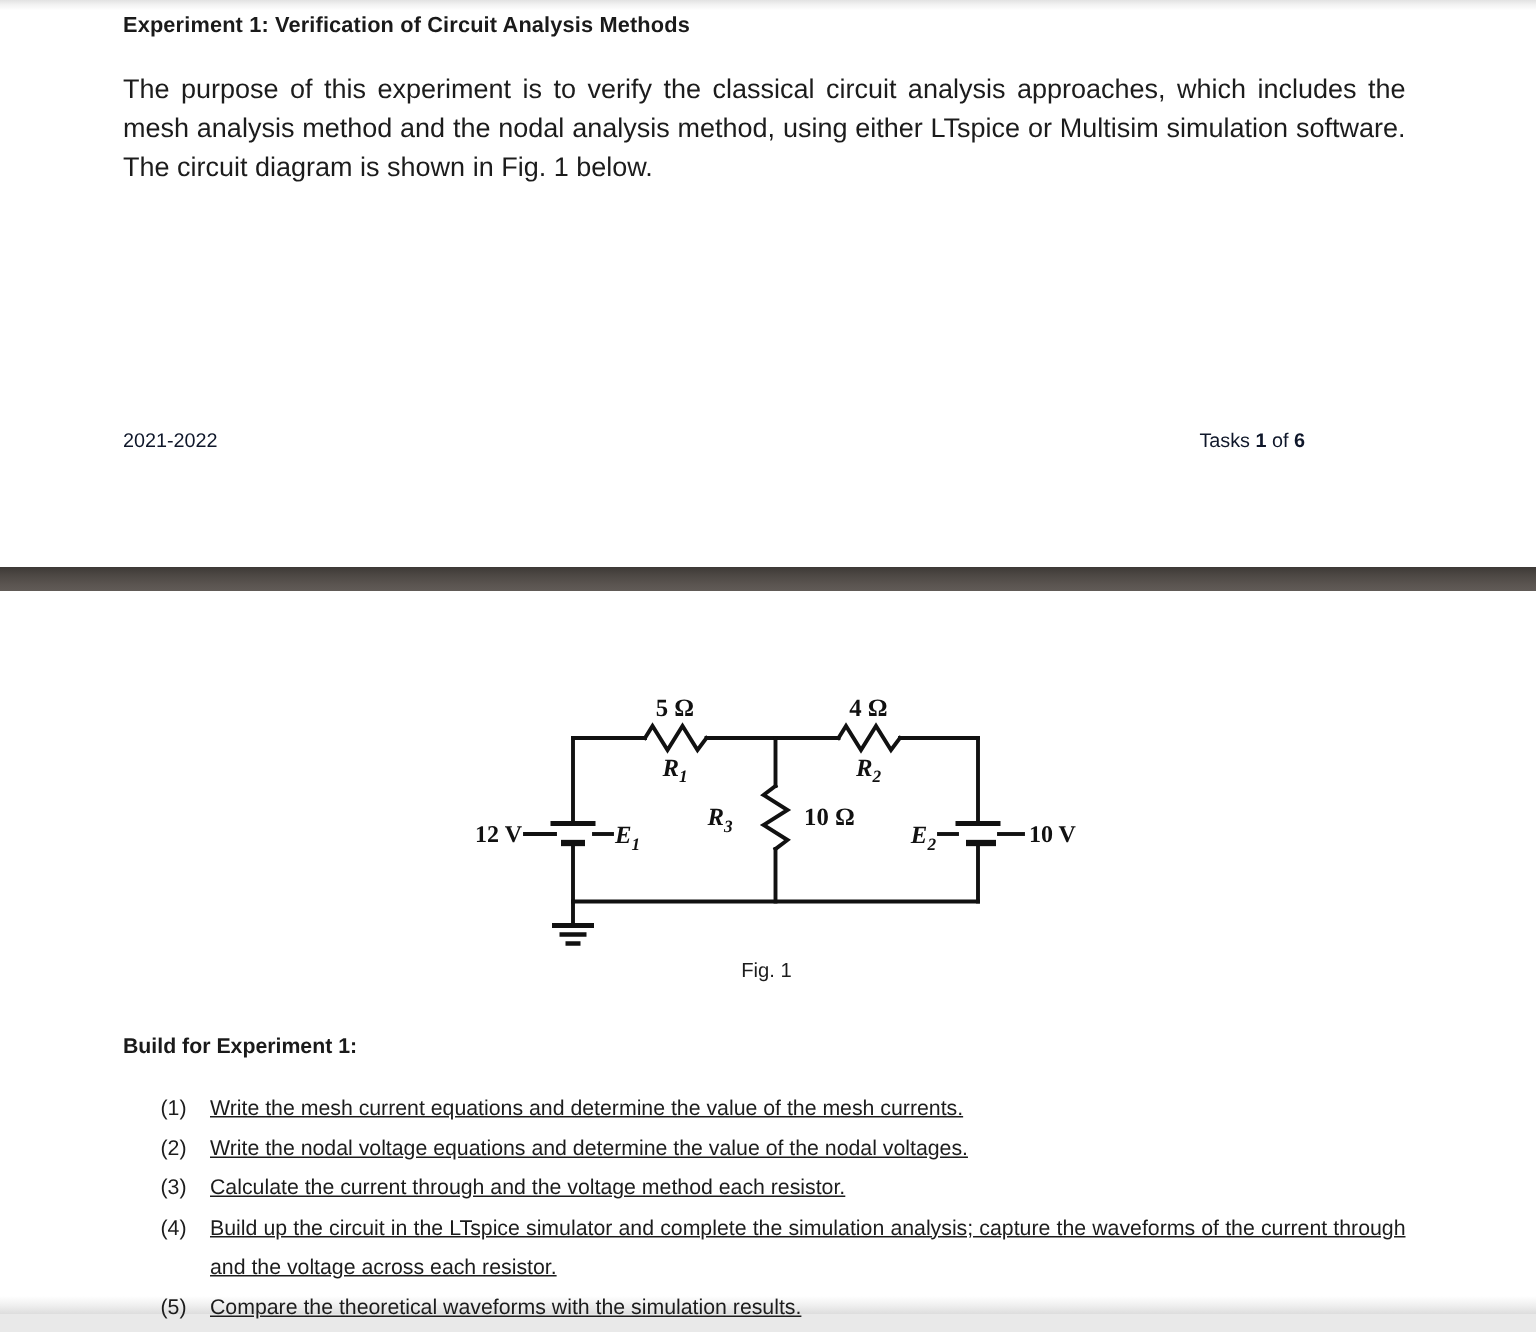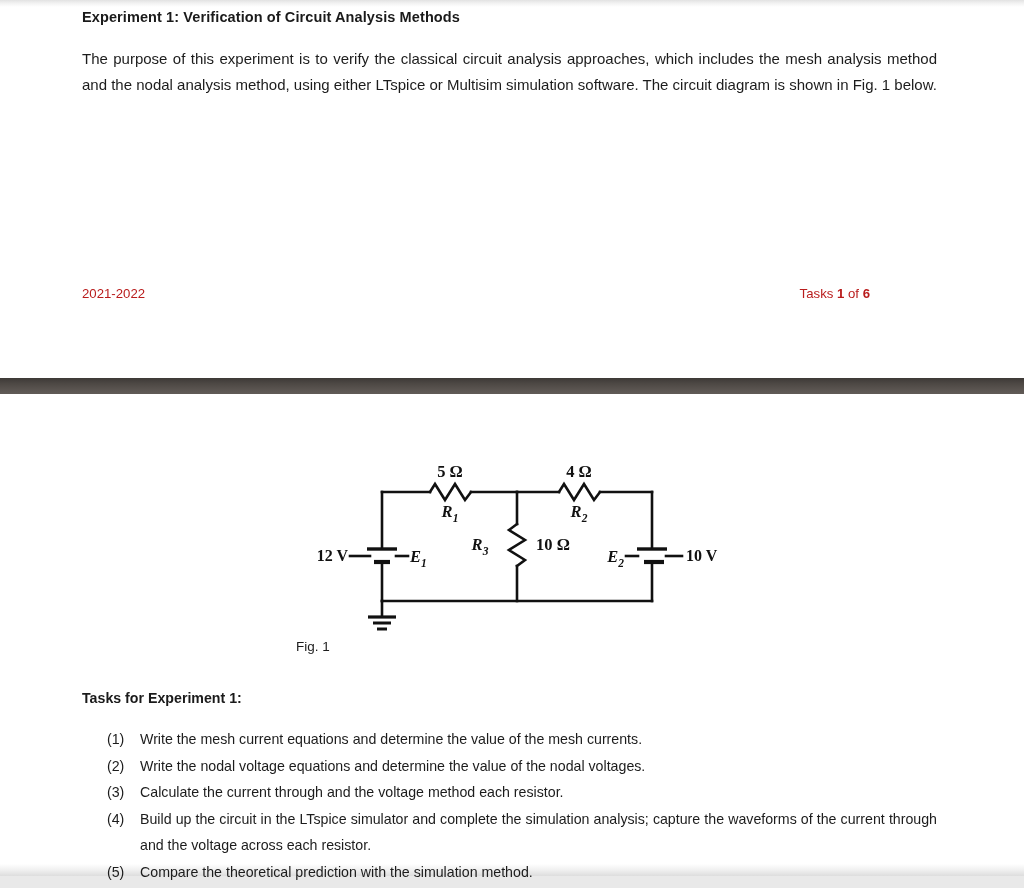--- a/index.html
+++ b/index.html
@@ -55,35 +55,35 @@
     width: 860px;
     font-size: 14.5px;
     font-weight: bold;
     color: #1a1a1a;
     letter-spacing: 0.1px;
   }
   .intro-para {
     position: absolute;
     left: 82px; top: 46px;
     width: 855px;
-    font-size: 15px;
+    font-size: 18px;
     line-height: 26px;
     color: #1c1c1c;
     text-align: justify;
     text-justify: inter-word;
   }
   .footer {
     position: absolute;
     left: 82px; top: 286px;
     width: 788px;
     display: flex;
     justify-content: space-between;
     align-items: baseline;
     font-size: 13.2px;
-    color: #b91c1c;
+    color: #0f172a;
   }
   .footer b { font-weight: bold; }
 
   
   .tasks-heading {
     position: absolute;
     left: 82px; top: 690px;
     font-size: 14.2px;
     font-weight: bold;
     color: #1a1a1a;
@@ -97,36 +97,37 @@
     line-height: 26.5px;
   }
   .task-row {
     display: flex;
     align-items: flex-start;
   }
   .task-num {
     width: 33px;
     flex: 0 0 33px;
   }
-  .task-text { flex: 1 1 auto; }
+  .task-text { flex: 1 1 auto; text-decoration: underline; }
   .task-text.justified {
     text-align: justify;
     text-justify: inter-word;
   }
 
   
   .figure-wrap {
     position: absolute;
     left: 308px; top: 466px;
     width: 430px; height: 200px;
   }
   .fig-caption {
     position: absolute;
     left: 296px; top: 639px;
     width: 430px;
+    text-align: center;
     font-size: 13.5px;
     color: #1c1c1c;
   }
   .fig-svg { display: block; }
 </style>
 </head>
 <body>
 
 <div class="viewport">
 
@@ -226,38 +227,38 @@
 
         <text x="316" y="96" font-size="16.5" font-weight="bold" font-style="italic" text-anchor="end"><tspan>E</tspan><tspan dy="4.5" font-size="11.5">2</tspan></text>
 
         <text x="378" y="95" font-size="16" font-weight="bold" text-anchor="start">10 V</text>
       </g>
     </svg>
   </div>
 
   <div class="fig-caption">Fig. 1</div>
 
-  <div class="tasks-heading">Tasks for Experiment 1:</div>
+  <div class="tasks-heading">Build for Experiment 1:</div>
 
   <div class="tasks-list">
     <div class="task-row">
       <span class="task-num">(1)</span>
       <span class="task-text">Write the mesh current equations and determine the value of the mesh currents.</span>
     </div>
     <div class="task-row">
       <span class="task-num">(2)</span>
       <span class="task-text">Write the nodal voltage equations and determine the value of the nodal voltages.</span>
     </div>
     <div class="task-row">
       <span class="task-num">(3)</span>
       <span class="task-text">Calculate the current through and the voltage method each resistor.</span>
     </div>
     <div class="task-row">
       <span class="task-num">(4)</span>
       <span class="task-text justified">Build up the circuit in the LTspice simulator and complete the simulation analysis; capture the waveforms of the current through and the voltage across each resistor.</span>
     </div>
     <div class="task-row">
       <span class="task-num">(5)</span>
-      <span class="task-text">Compare the theoretical prediction with the simulation method.</span>
+      <span class="task-text">Compare the theoretical waveforms with the simulation results.</span>
     </div>
   </div>
 
 </div>
 
 </body></html>

